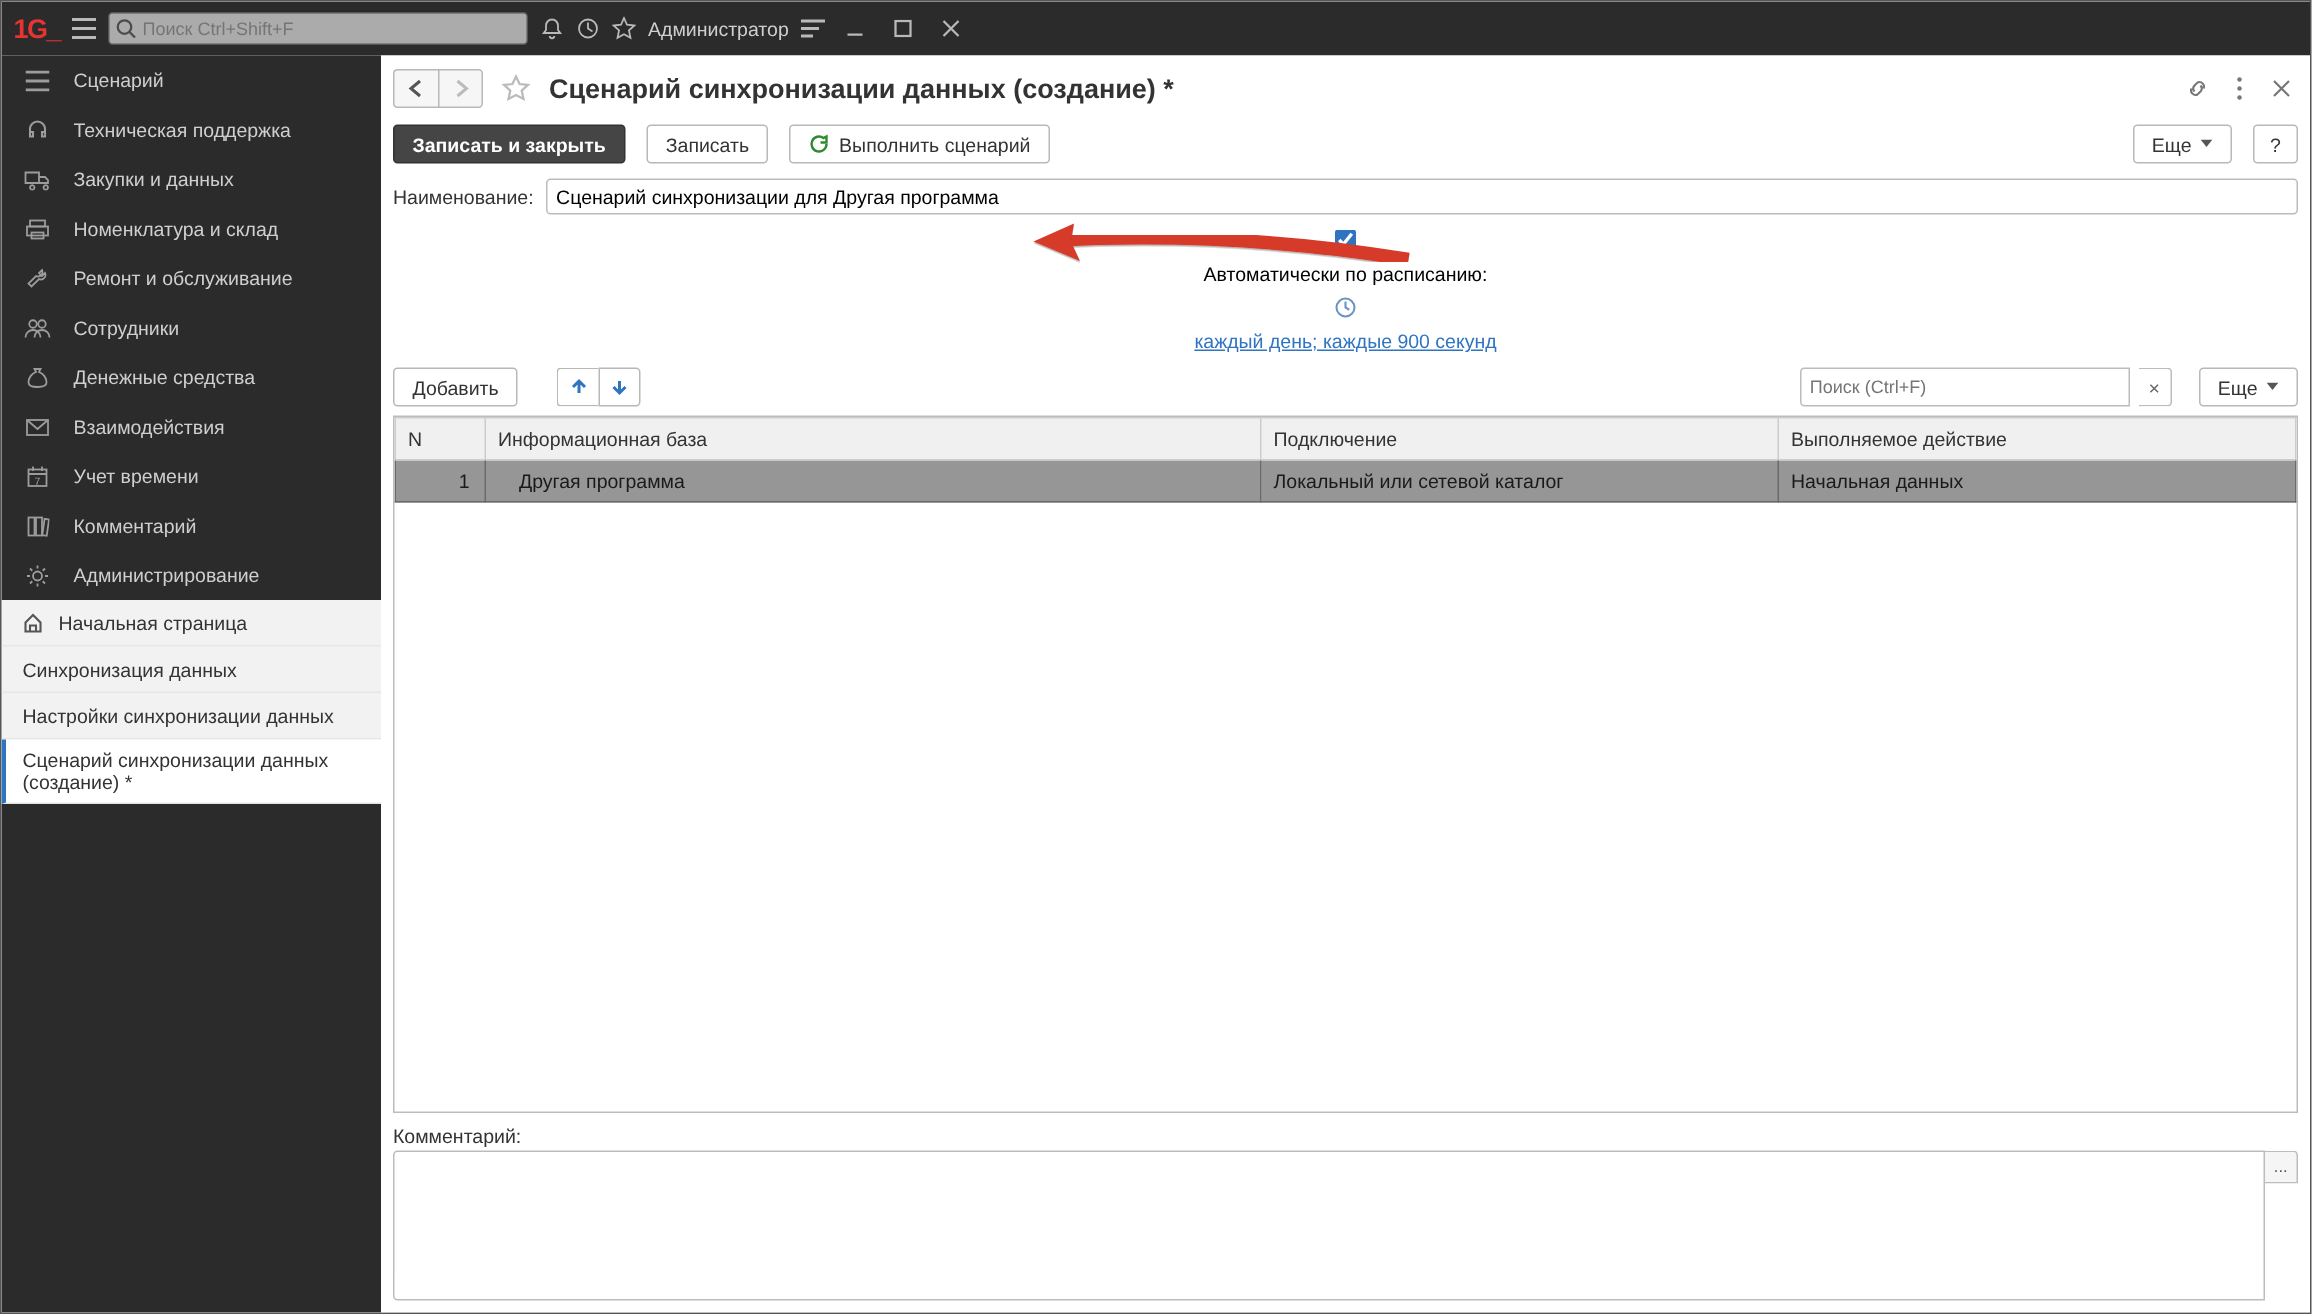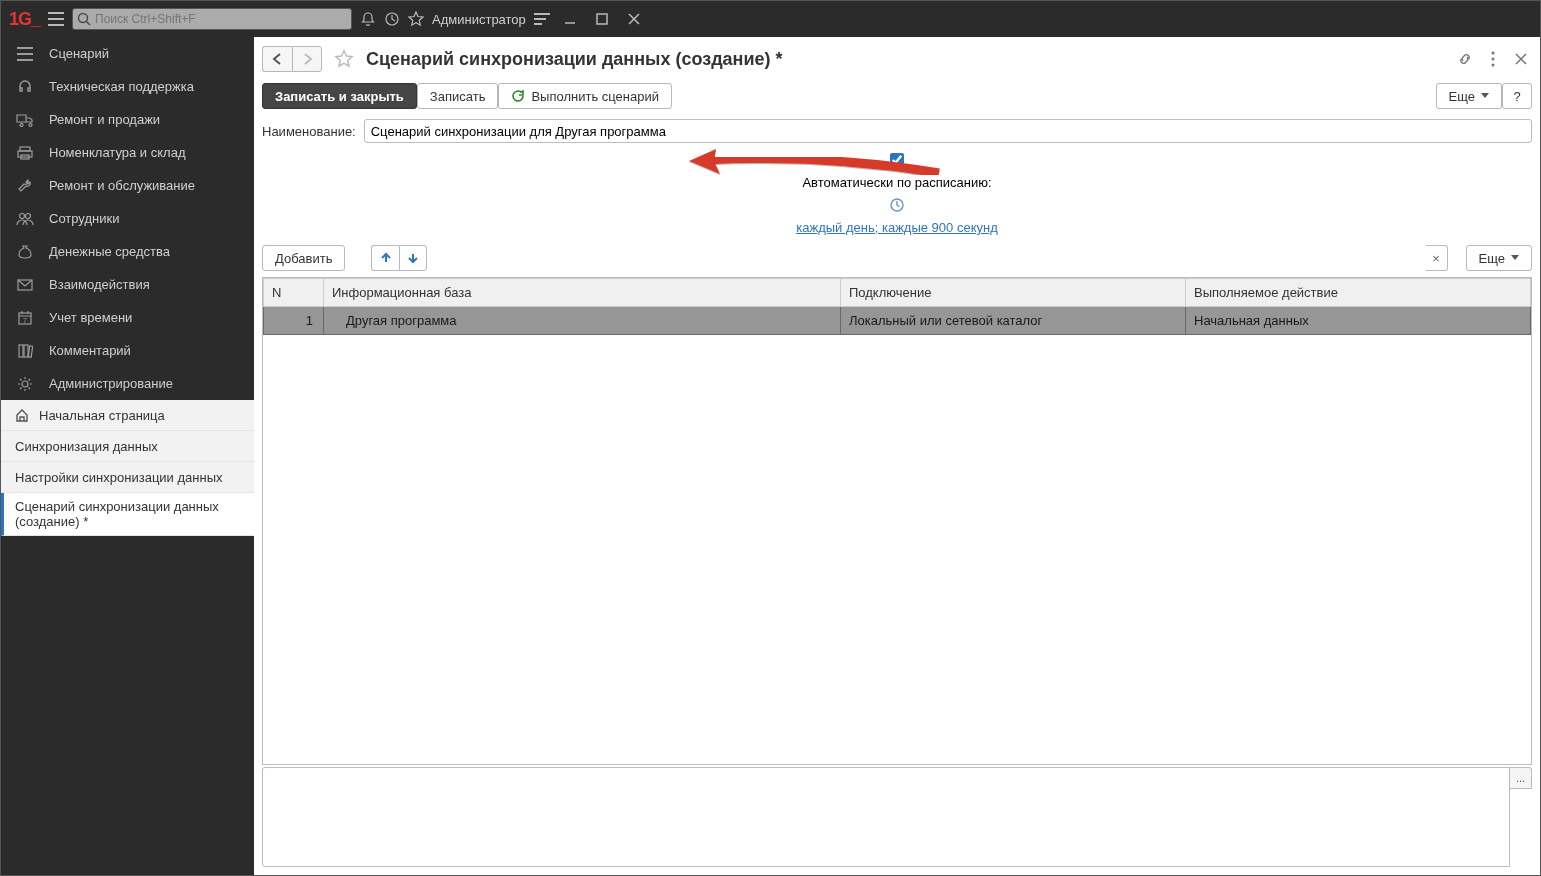--- a/index.html
+++ b/index.html
@@ -54,21 +54,21 @@
 }
 .nav-group { display:flex; }
 .nav-group .nav-btn:first-child { border-right:none; border-radius:3px 0 0 3px; }
 .nav-group .nav-btn:last-child { border-radius:0 3px 3px 0; }
 .star { color:#bbb; margin:0 6px; }
 .page-title { font-size:18px; font-weight:600; color:#333; flex:1; }
 .hdr-right { display:flex; gap:6px; align-items:center; }
 .icon-btn { width:22px; height:22px; display:flex; align-items:center; justify-content:center; color:#777; cursor:pointer; }
 
 
-.toolbar { display:flex; align-items:center; gap:0; margin-top:8px; }
+.toolbar { display:flex; align-items:center; gap:14px; margin-top:8px; }
 .btn {
   height:26px; border:1px solid #b8b8b8; background:#fff; padding:0 12px; font-size:13px;
   display:flex; align-items:center; gap:6px; border-radius:3px; color:#333; cursor:pointer;
 }
 .btn.primary { background:#454545; color:#fff; border-color:#333; font-weight:600; }
 .toolbar .spacer { flex:1; }
 
 
 .form-row { display:flex; align-items:center; gap:8px; margin-top:10px; font-size:13px; }
 .form-row label { color:#333; }
@@ -209,21 +209,21 @@
             </svg>
           </span>
         <span>Техническая поддержка</span>
       </div>
       <div class="side-item">
         <span class="side-icon">
             <svg width="18" height="14">
               <path d="M1 2h9v7H1zM10 5h4l2 2v2h-6zM4 12a1.5 1.5 0 1 0 0-.01M13 12a1.5 1.5 0 1 0 0-.01" fill="none" stroke="#9c9c9c" stroke-width="1.2"></path>
             </svg>
           </span>
-        <span>Ремонт и продажи</span>
+        <span>Закупки и данных</span>
       </div>
       <div class="side-item">
         <span class="side-icon">
             <svg width="16" height="16">
               <rect x="3" y="2" width="10" height="4" fill="none" stroke="#9c9c9c" stroke-width="1.2"></rect>
               <rect x="1" y="6" width="14" height="6" fill="none" stroke="#9c9c9c" stroke-width="1.2"></rect>
               <rect x="4" y="10" width="8" height="4" fill="none" stroke="#9c9c9c" stroke-width="1.2"></rect>
             </svg>
           </span>
         <span>Номенклатура и склад</span>
@@ -416,20 +416,21 @@
               <path d="M6 10V2M2 6l4-4 4 4" fill="none" stroke="#2f74c0" stroke-width="2"></path>
             </svg>
           </div>
         <div class="icon-square">
             <svg width="12" height="12">
               <path d="M6 2v8M2 6l4 4 4-4" fill="none" stroke="#2f74c0" stroke-width="2"></path>
             </svg>
           </div>
       </div>
       <div class="spacer"></div>
+      <input class="search-box" placeholder="Поиск (Ctrl+F)" style="">
       <div class="clear-btn">×</div>
       <div style="width:6px"></div>
       <button class="btn">
         <span>Еще</span>
         <span>
             <svg width="8" height="6">
               <path d="M0 0l4 5 4-5" fill="#555"></path>
             </svg>
           </span>
       </button>
@@ -456,19 +457,20 @@
             <td class="num">1</td>
             <td style="padding-left:22px">Другая программа</td>
             <td>Локальный или сетевой каталог</td>
             <td>Начальная данных</td>
           </tr>
         </tbody>
       </table>
       <div class="table-body-filler"></div>
     </div>
 
+    <div class="comment-label">Комментарий:</div>
     <div class="comment-row">
       <textarea class="comment-box" style=""></textarea>
       <div class="comment-expand">...</div>
     </div>
 
   </div>
 </div>
 
 </body></html>

